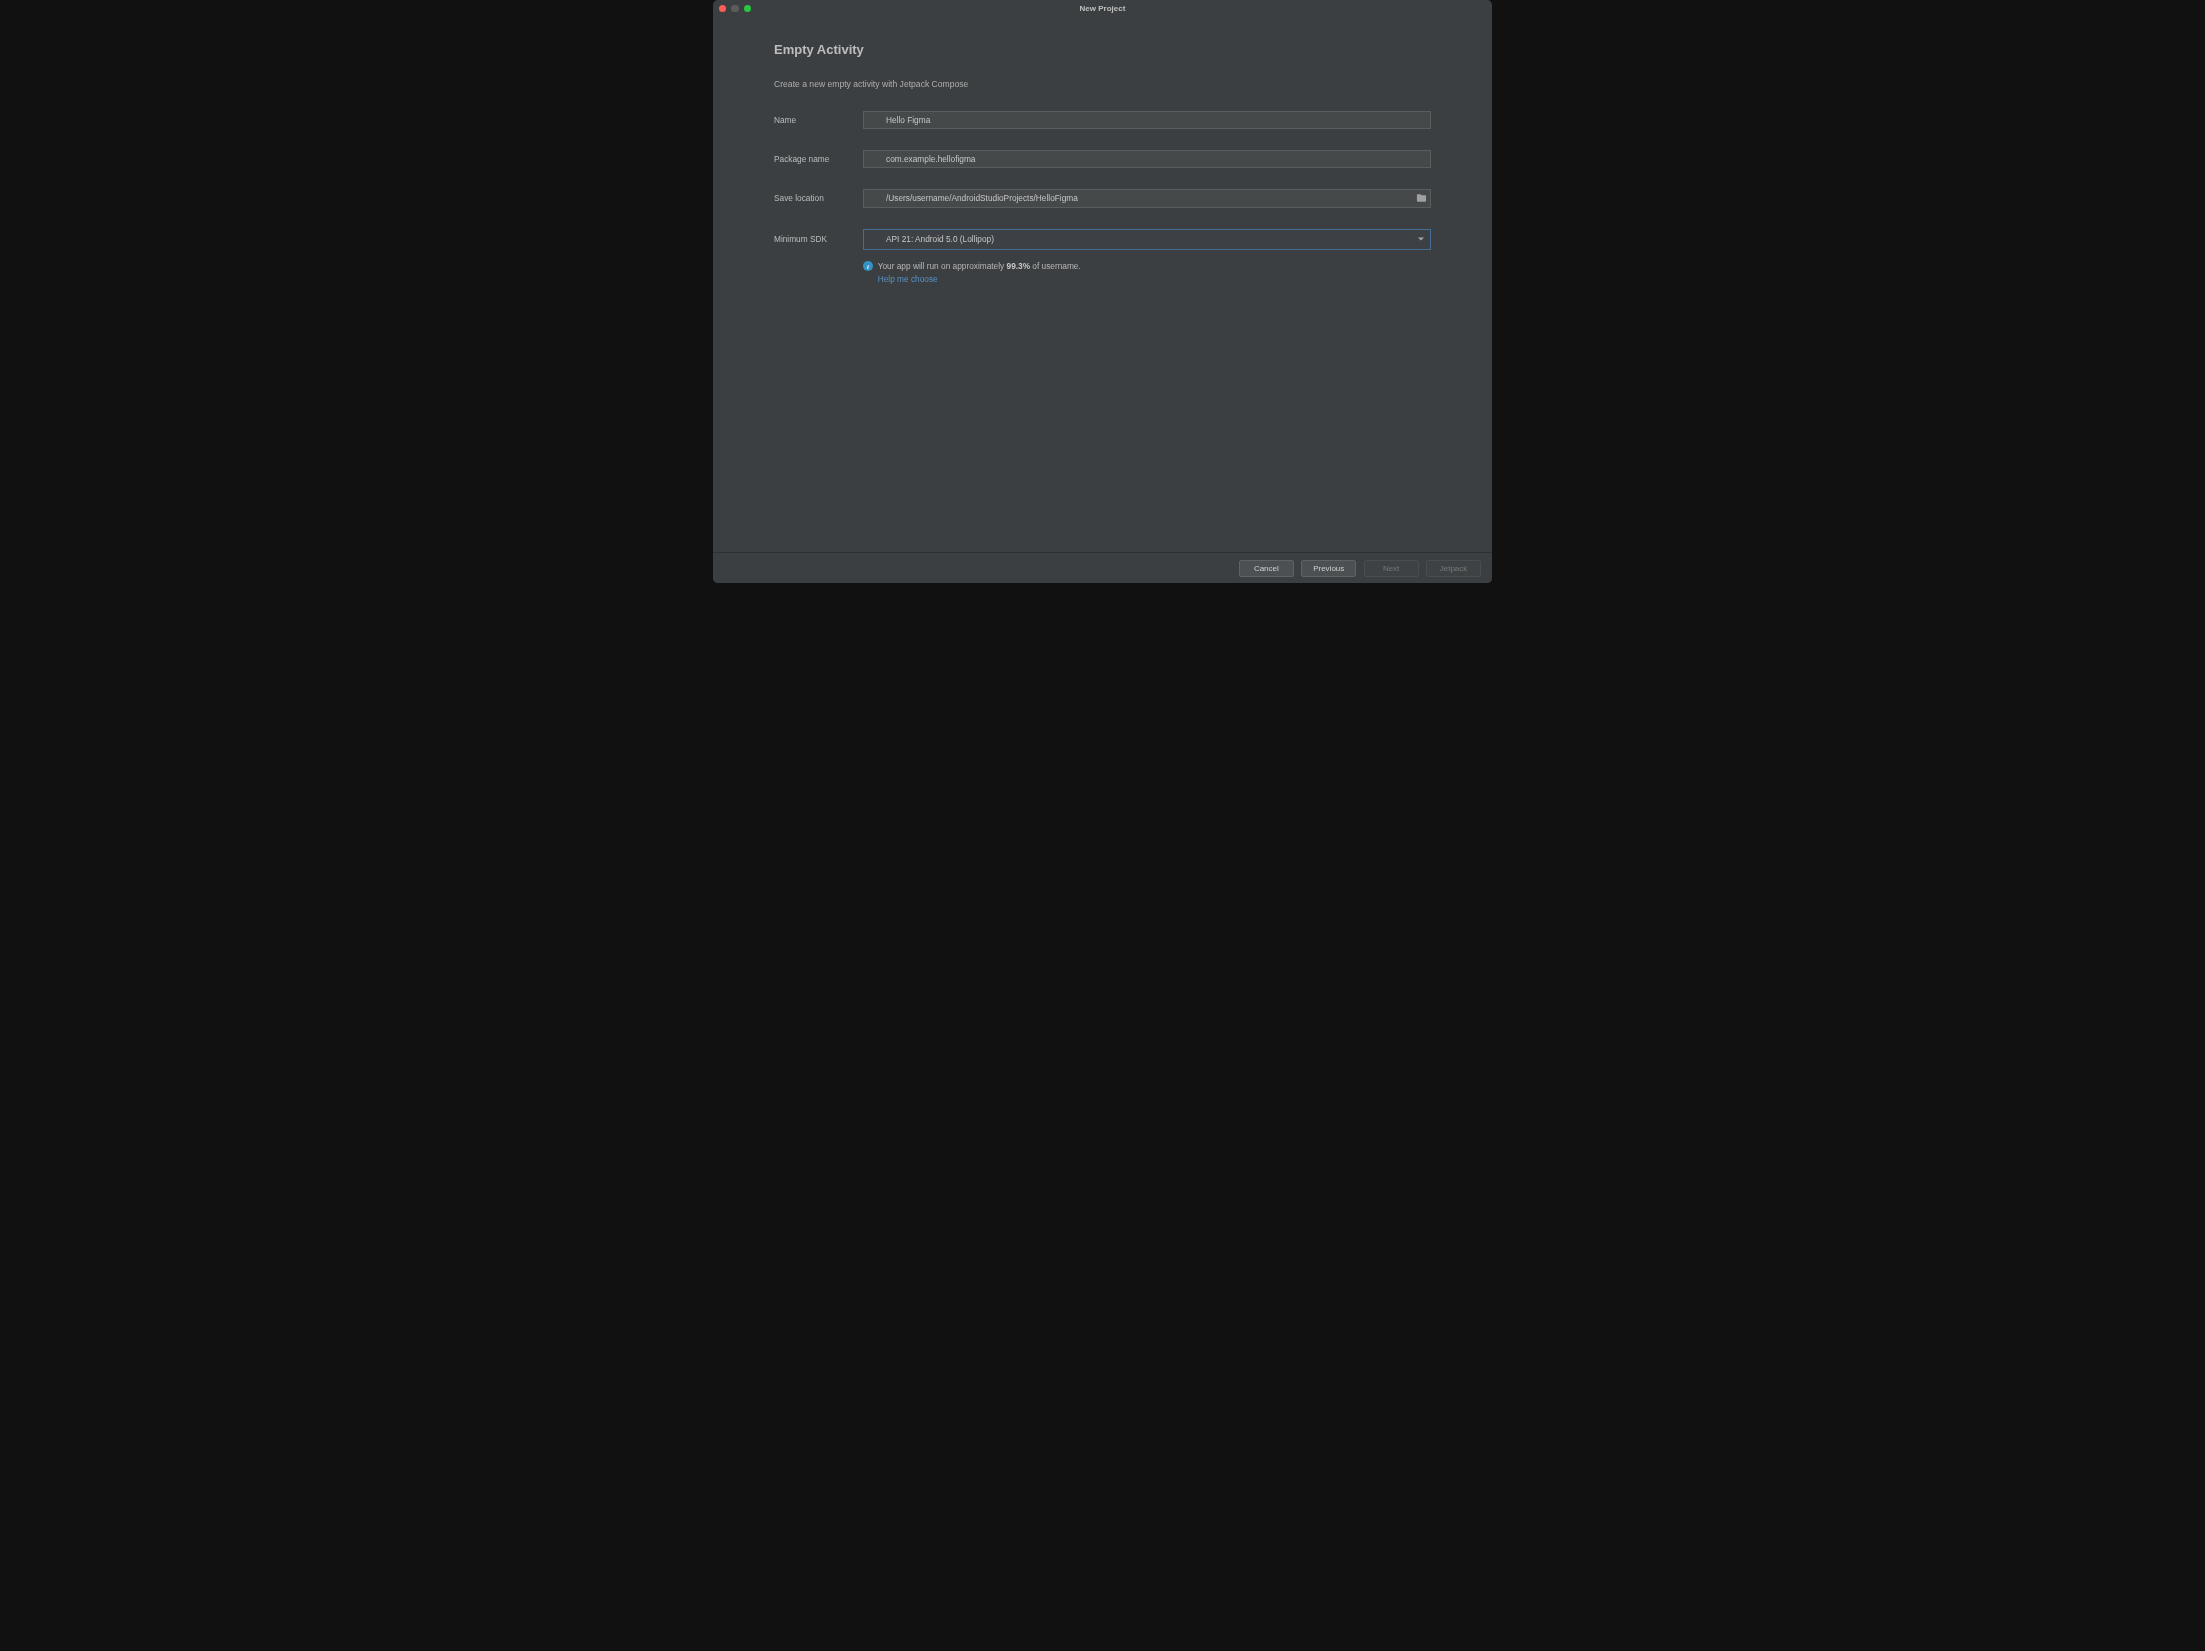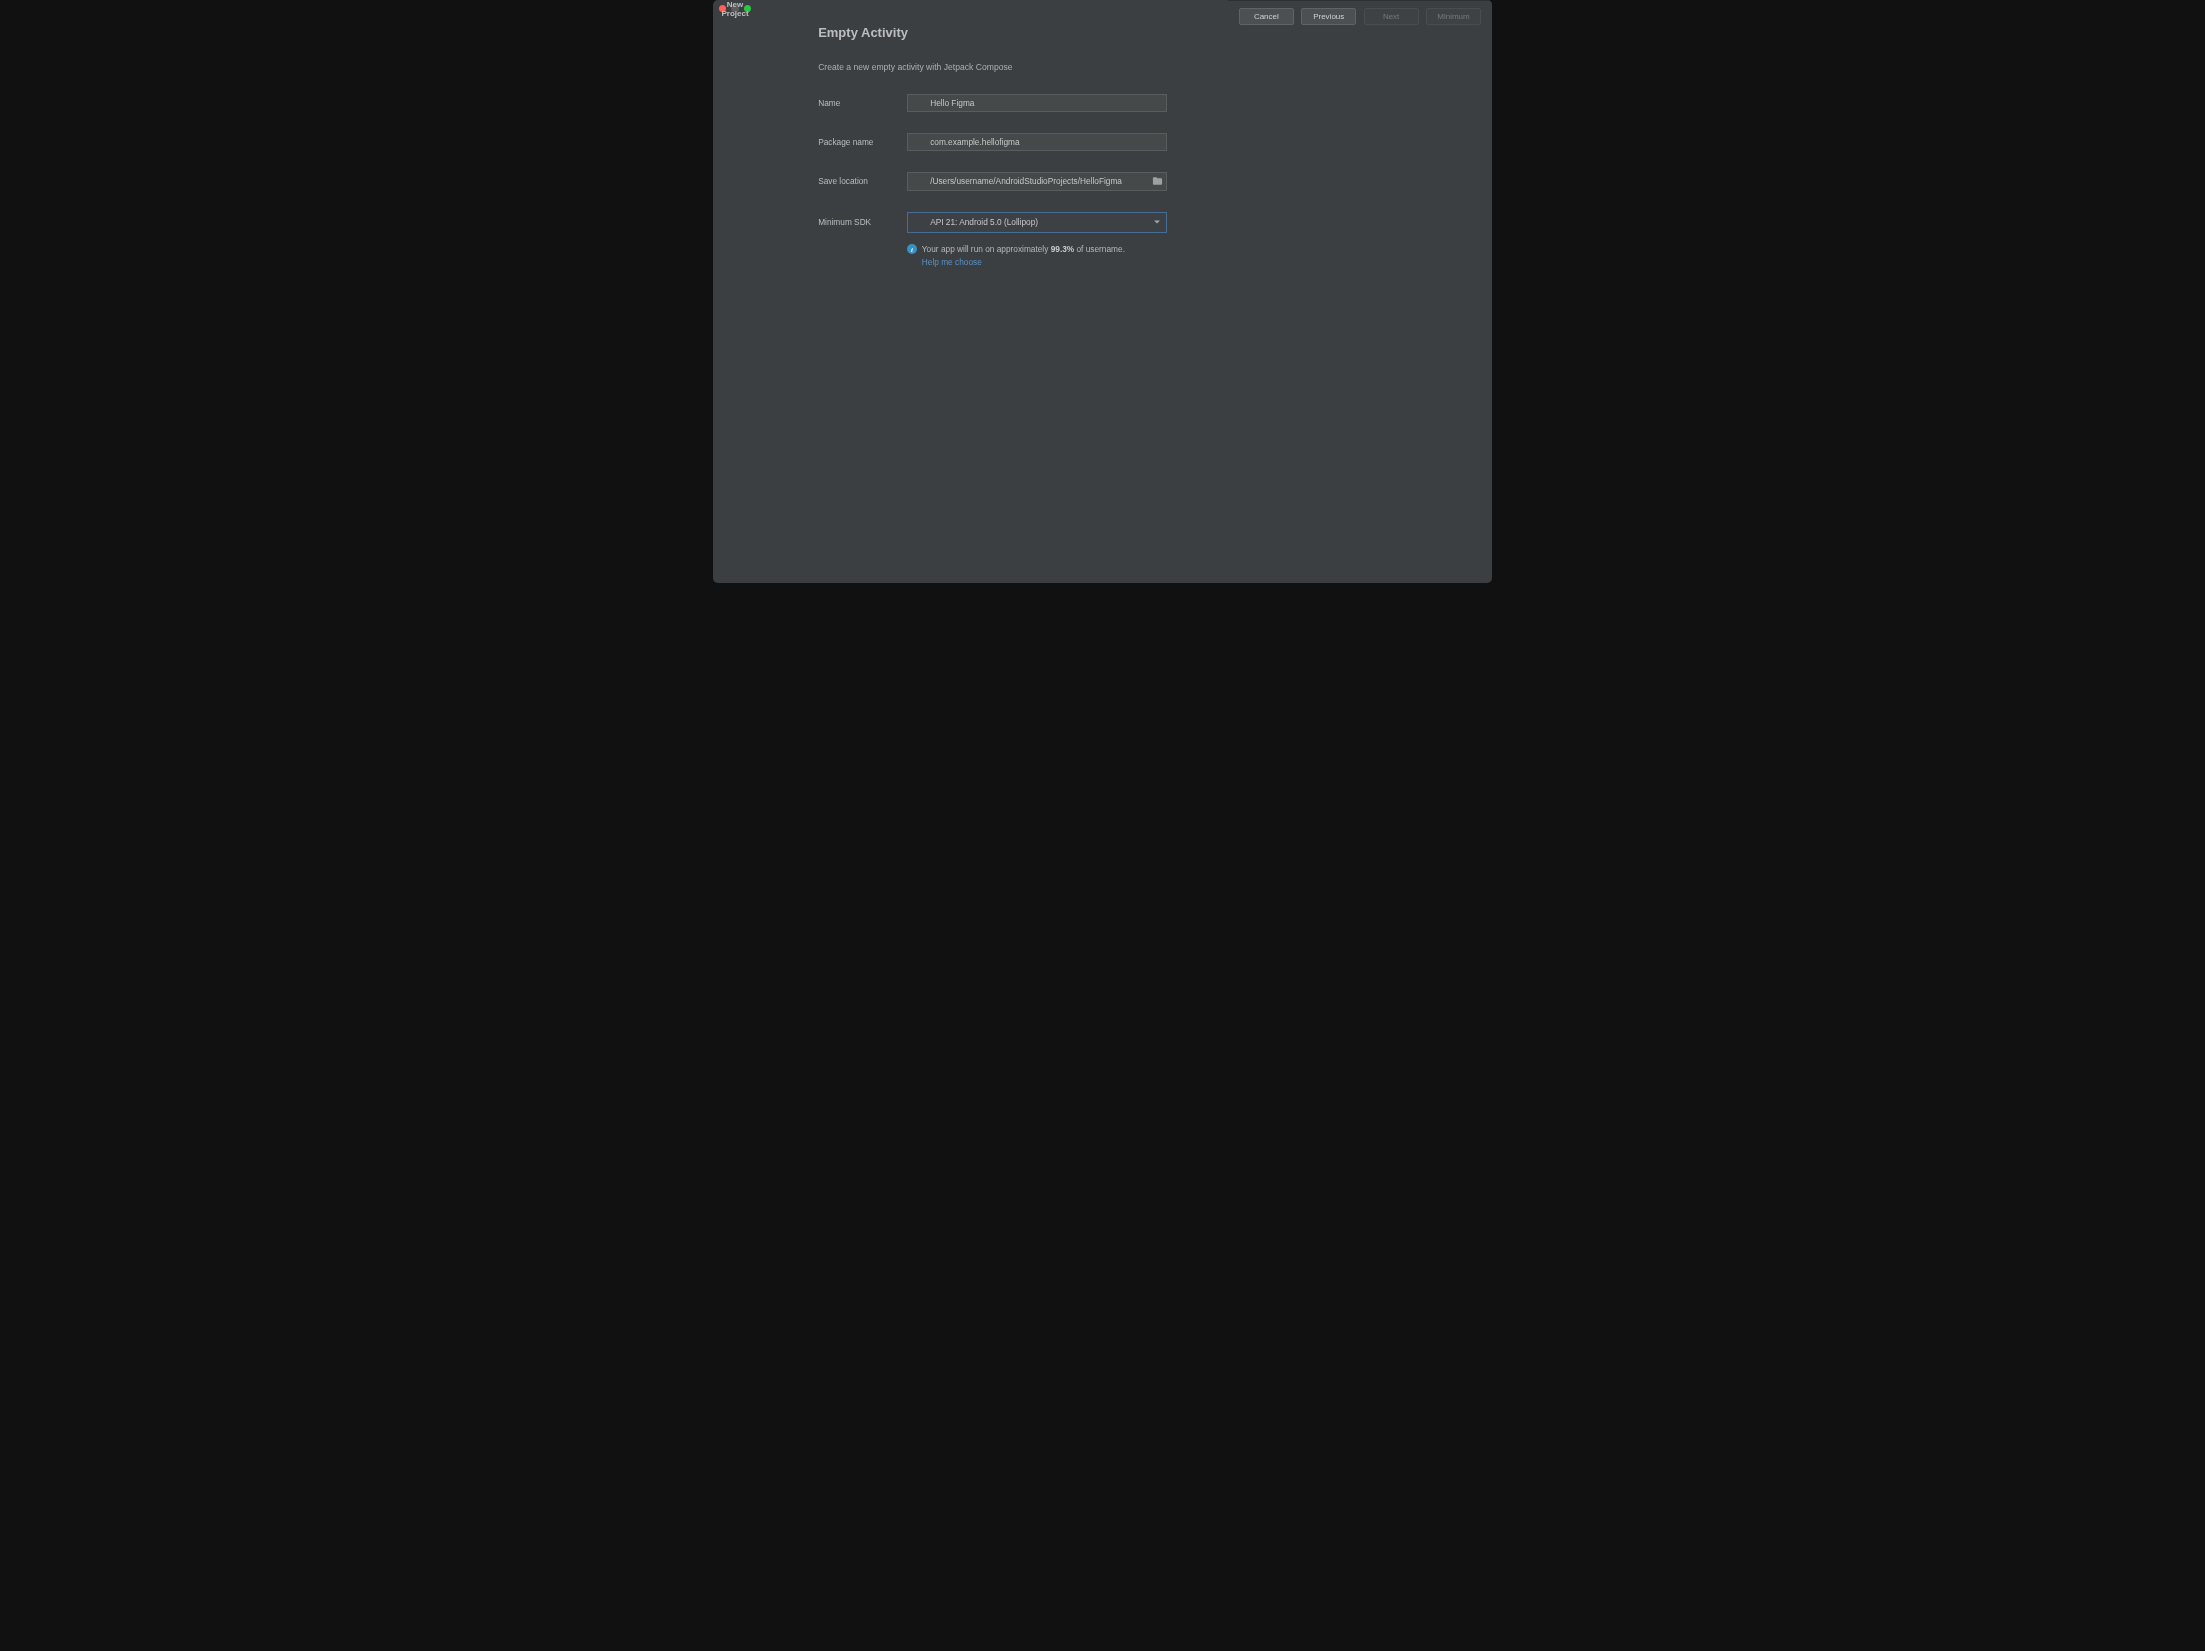--- a/index.html
+++ b/index.html
@@ -11,21 +11,21 @@
     align-items: stretch;
     justify-content: center;
   }
   .window {
     width: 779px;
     height: 583px;
     background: #3c3f41;
     border-radius: 4.9px;
     overflow: hidden;
     display: flex;
-    flex-direction: row;
+    flex-direction: column;
     position: relative;
   }
   .titlebar {
     height: 17px;
     display: flex;
     align-items: center;
     padding: 0 6.1px;
     position: relative;
   }
   .traffic-lights { display: flex; gap: 4.9px; }
@@ -235,17 +235,17 @@
         <a class="help-link">Help me choose</a>
       </div>
     </div>
 
   </div>
 
   <div class="button-bar">
     <div class="btn">Cancel</div>
     <div class="btn">Previous</div>
     <div class="btn disabled">Next</div>
-    <div class="btn disabled">Minimum</div>
+    <div class="btn disabled">Jetpack</div>
   </div>
 
 </div>
 
 
 </body></html>

